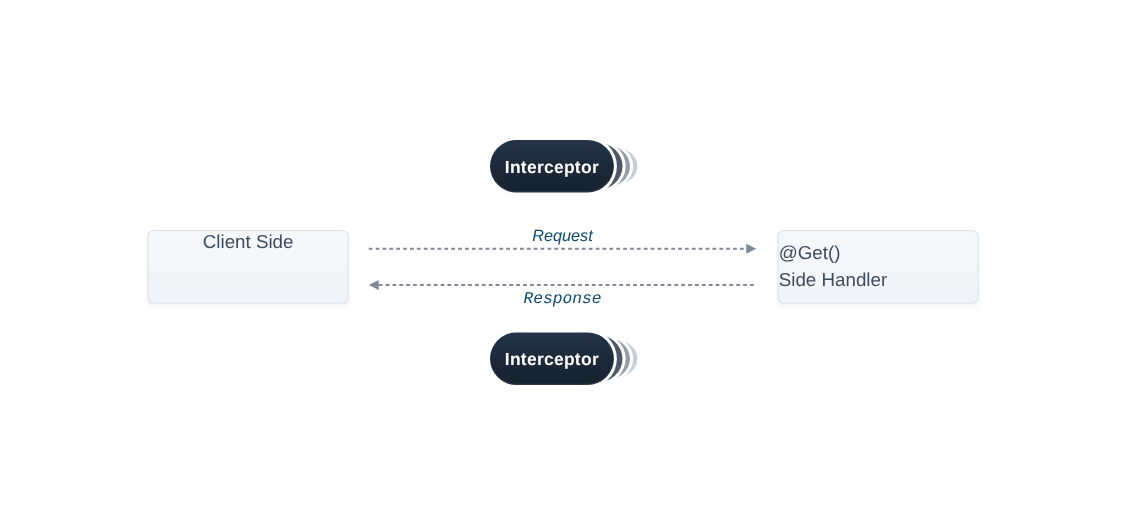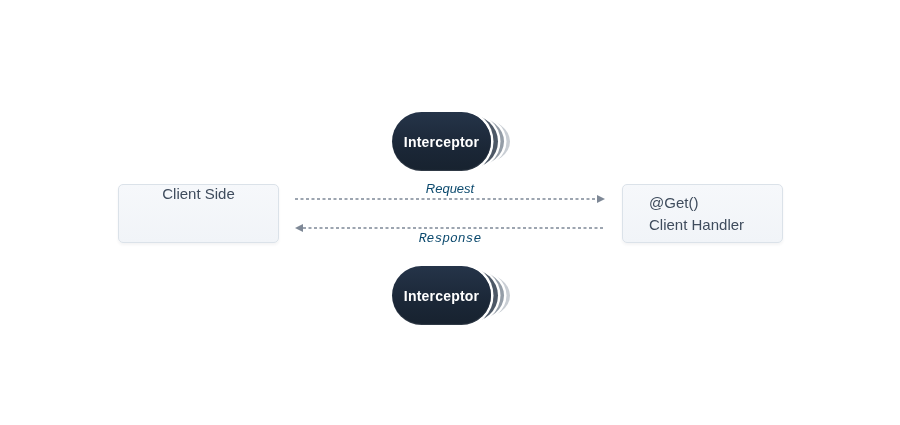--- a/index.html
+++ b/index.html
@@ -35,29 +35,28 @@
     top: 184px;
     display: flex;
     justify-content: center;
   }
   .node.handler {
     left: 622px;
     top: 184px;
     display: flex;
     flex-direction: column;
     justify-content: center;
-    padding-left: 26px;
     line-height: 22px;
   }
 
   
   .pill-stack {
     position: absolute;
     width: 99px;
-    height: 59px;
+    height: 42px;
   }
   .pill-stack.top    { left: 392px; top: 112px; }
   .pill-stack.bottom { left: 392px; top: 266px; }
 
   .pill-layer, .pill-main {
     position: absolute;
     inset: 0;
     border-radius: 999px;
   }
   .pill-layer { box-shadow: 0 0 0 2.5px #ffffff; }
@@ -122,21 +121,21 @@
       <span>Interceptor</span>
     </div>
   </div>
 
   <div class="node client">
     <span>Client Side</span>
   </div>
 
   <div class="node handler">
     <div>@Get()</div>
-    <div>Client Handler</div>
+    <div>Side Handler</div>
   </div>
 
   <svg class="arrows" viewBox="0 0 900 425">
     <line x1="295" y1="199" x2="597" y2="199" stroke="#7e8896" stroke-width="1.5" stroke-dasharray="3 2.5"></line>
     <polygon points="597,195 605,199 597,203" fill="#7e8896"></polygon>
 
     <line x1="303" y1="228" x2="605" y2="228" stroke="#7e8896" stroke-width="1.5" stroke-dasharray="3 2.5"></line>
     <polygon points="303,224 295,228 303,232" fill="#7e8896"></polygon>
   </svg>
 

